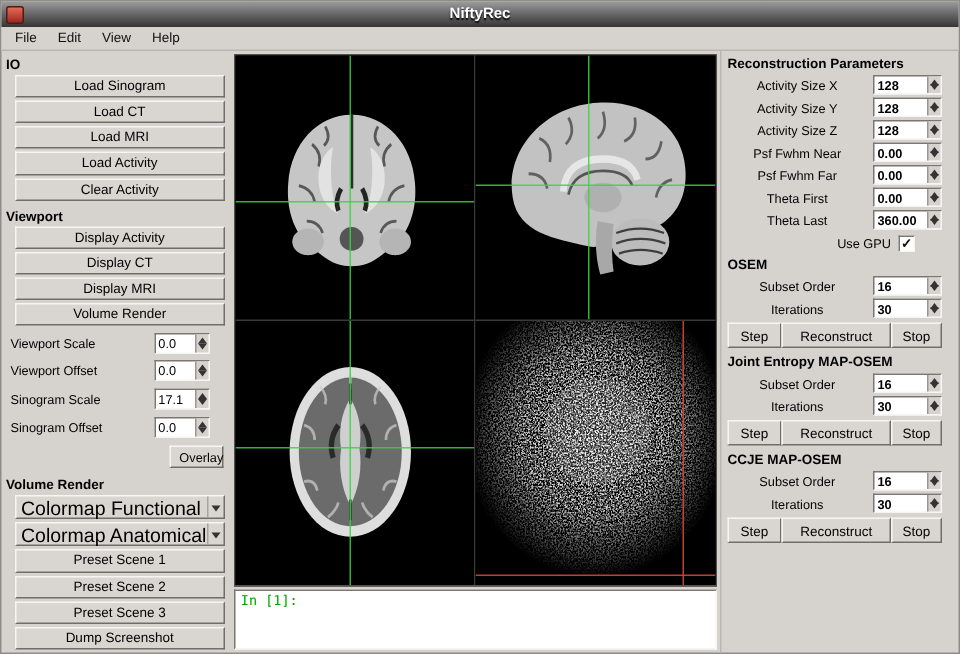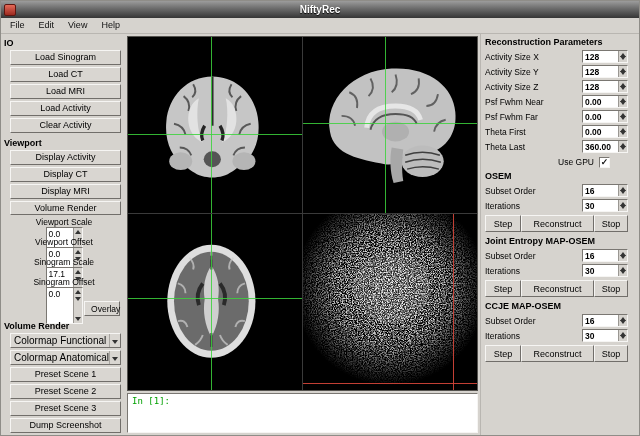--- a/index.html
+++ b/index.html
@@ -20,34 +20,34 @@
   .content { flex:1; display:flex; min-height:0; }
 
   
   .raised { background:#d9d6d1; border:1px solid; border-color:#f6f5f3 #716e6a #716e6a #f6f5f3; color:#000; font-family:inherit; }
 
   
   .left-panel { flex:0 0 117px; padding:1px 2px 0 2px; display:flex; flex-direction:column; }
   .section-title { font-size:9px; font-weight:bold; margin:3px 0 2px 1px; color:#000; }
   .btn { font-size:9px; height:16px; line-height:13px; padding:0 2px; margin:0 2px 2px 7px; display:block; width:calc(100% - 9px); text-align:center; white-space:nowrap; overflow:hidden; }
 
-  .spin-row { display:flex; align-items:center; height:20px; padding-left:4px; margin-right:2px;flex-direction:column; }
+  .spin-row { display:flex; align-items:center; height:20px; padding-left:4px; margin-right:12px; }
   .spin-label { flex:1; font-size:8.5px; white-space:nowrap; }
   .spinbox { width:37px; height:14px; background:#fff; border:1px solid; border-color:#7a7772 #f6f5f3 #f6f5f3 #7a7772; display:flex; flex:0 0 37px; }
   .spin-value { flex:1; font-size:8.5px; line-height:12px; padding-left:2px; overflow:hidden; }
   .spin-btns { width:9px; flex:0 0 9px; display:flex; flex-direction:column; background:#d6d3ce; border-left:1px solid #9a9792; }
   .spin-up, .spin-down { flex:1; position:relative; }
   .spin-up::after { content:""; position:absolute; left:1px; top:2px; border-left:3px solid transparent; border-right:3px solid transparent; border-bottom:4px solid #333; }
   .spin-down::after { content:""; position:absolute; left:1px; bottom:2px; border-left:3px solid transparent; border-right:3px solid transparent; border-top:4px solid #333; }
 
   .overlay-row { text-align:right; padding-right:3px; margin:1px 0 2px 0; }
   .overlay-btn { display:inline-block; width:36px; margin:0; font-size:8.5px; height:15px; line-height:12px; }
 
   .combo { height:16px; margin:0 2px 2px 7px; display:flex; align-items:center; }
-  .combo-text { flex:1; font-size:10px; padding-left:3px; white-space:nowrap; overflow:hidden; }
+  .combo-text { flex:1; font-size:13px; padding-left:3px; white-space:nowrap; overflow:hidden; }
   .combo-arrow { width:11px; height:100%; border-left:1px solid #a8a5a0; position:relative; flex:0 0 11px; }
   .combo-arrow::after { content:""; position:absolute; left:2px; top:6px; border-left:3px solid transparent; border-right:3px solid transparent; border-top:4px solid #333; }
 
   
   .center { flex:1; display:flex; flex-direction:column; padding:2px; min-width:0; }
   .viewgrid { flex:0 0 355px; background:#000; border:1px solid #55534f; display:grid; grid-template-columns:1fr 1fr; grid-template-rows:1fr 1fr; }
   .quad { position:relative; overflow:hidden; background:#000; }
   .q-tl, .q-bl { border-right:1px solid #3a3a3a; }
   .q-tl, .q-tr { border-bottom:1px solid #3a3a3a; }
   .quad svg { position:absolute; inset:0; width:100%; height:100%; display:block; }
@@ -59,21 +59,21 @@
   .q-tr .ch-v { left:47%; } .q-tr .ch-h { top:49%; }
   .q-bl .ch-v { left:48%; } .q-bl .ch-h { top:48%; }
   .q-br .ch-v { left:86%; } .q-br .ch-h { top:96%; }
 
   .console { flex:1; margin-top:2px; background:#fff; border:1px solid; border-color:#7a7772 #f6f5f3 #f6f5f3 #7a7772; font-family:"DejaVu Sans Mono", monospace; font-size:9px; color:#00a000; padding:2px 4px; }
 
   
   .right-panel { flex:0 0 159px; border-left:1px solid #b9b6b1; padding:2px 3px 0 4px; display:flex; flex-direction:column; }
   .rp-title { font-size:9px; font-weight:bold; margin:1px 0 2px 0; white-space:nowrap; }
   .param-row { display:flex; align-items:center; height:15px; }
-  .param-label { flex:1; text-align:left; font-size:8.5px; padding-right:4px; white-space:nowrap; }
+  .param-label { flex:1; text-align:center; font-size:8.5px; padding-right:4px; white-space:nowrap; }
   .param-spin { width:46px; flex:0 0 46px; height:13px; background:#fff; border:1px solid; border-color:#7a7772 #f6f5f3 #f6f5f3 #7a7772; display:flex; margin-right:8px;font-weight:bold; }
   .gpu-row { display:flex; align-items:center; justify-content:flex-end; height:16px; padding-right:26px; }
   .gpu-label { font-size:8.5px; padding-right:5px; }
   .checkbox { width:11px; height:11px; background:#fff; border:1px solid; border-color:#7a7772 #f6f5f3 #f6f5f3 #7a7772; font-size:9px; line-height:9px; text-align:center; color:#111; font-weight:bold; }
   .algo-buttons { display:flex; margin:2px 8px 3px 0; }
   .btn2 { font-size:9px; height:17px; line-height:14px; padding:0 2px; text-align:center; white-space:nowrap; overflow:hidden; }
   .btn-step { flex:0 0 36px; }
   .btn-reconstruct { flex:1; }
   .btn-stop { flex:0 0 34px; }
 </style>

